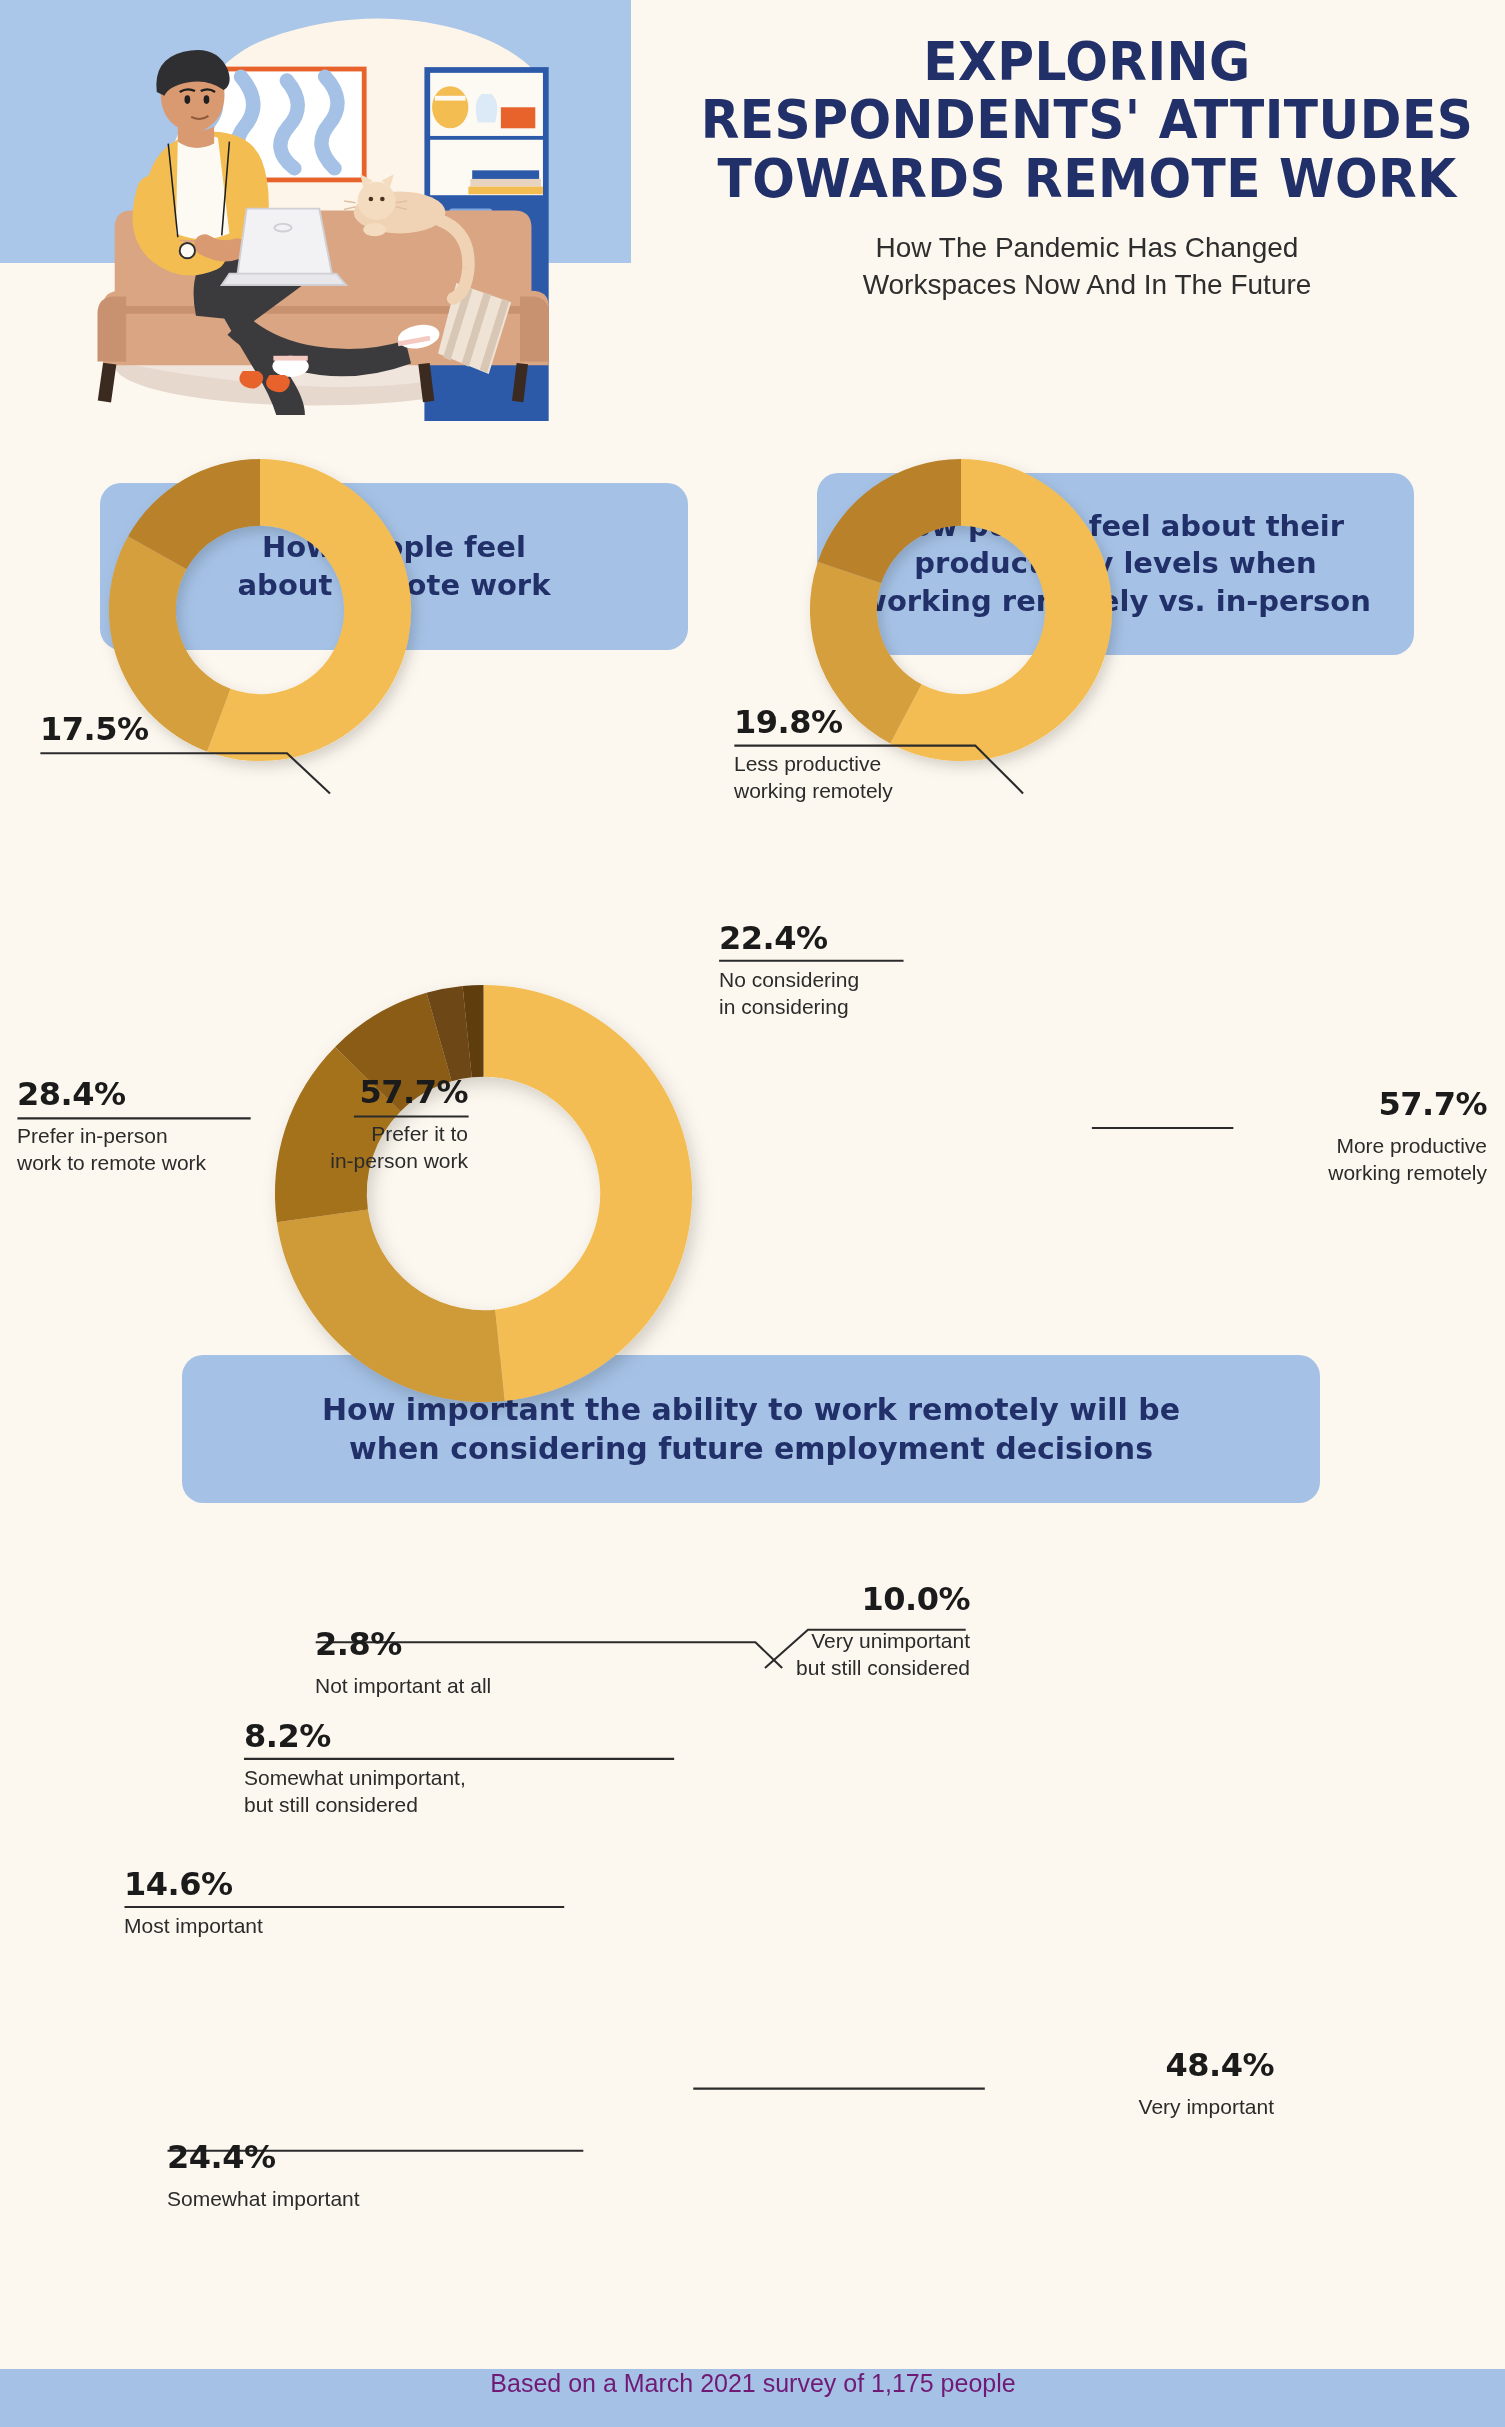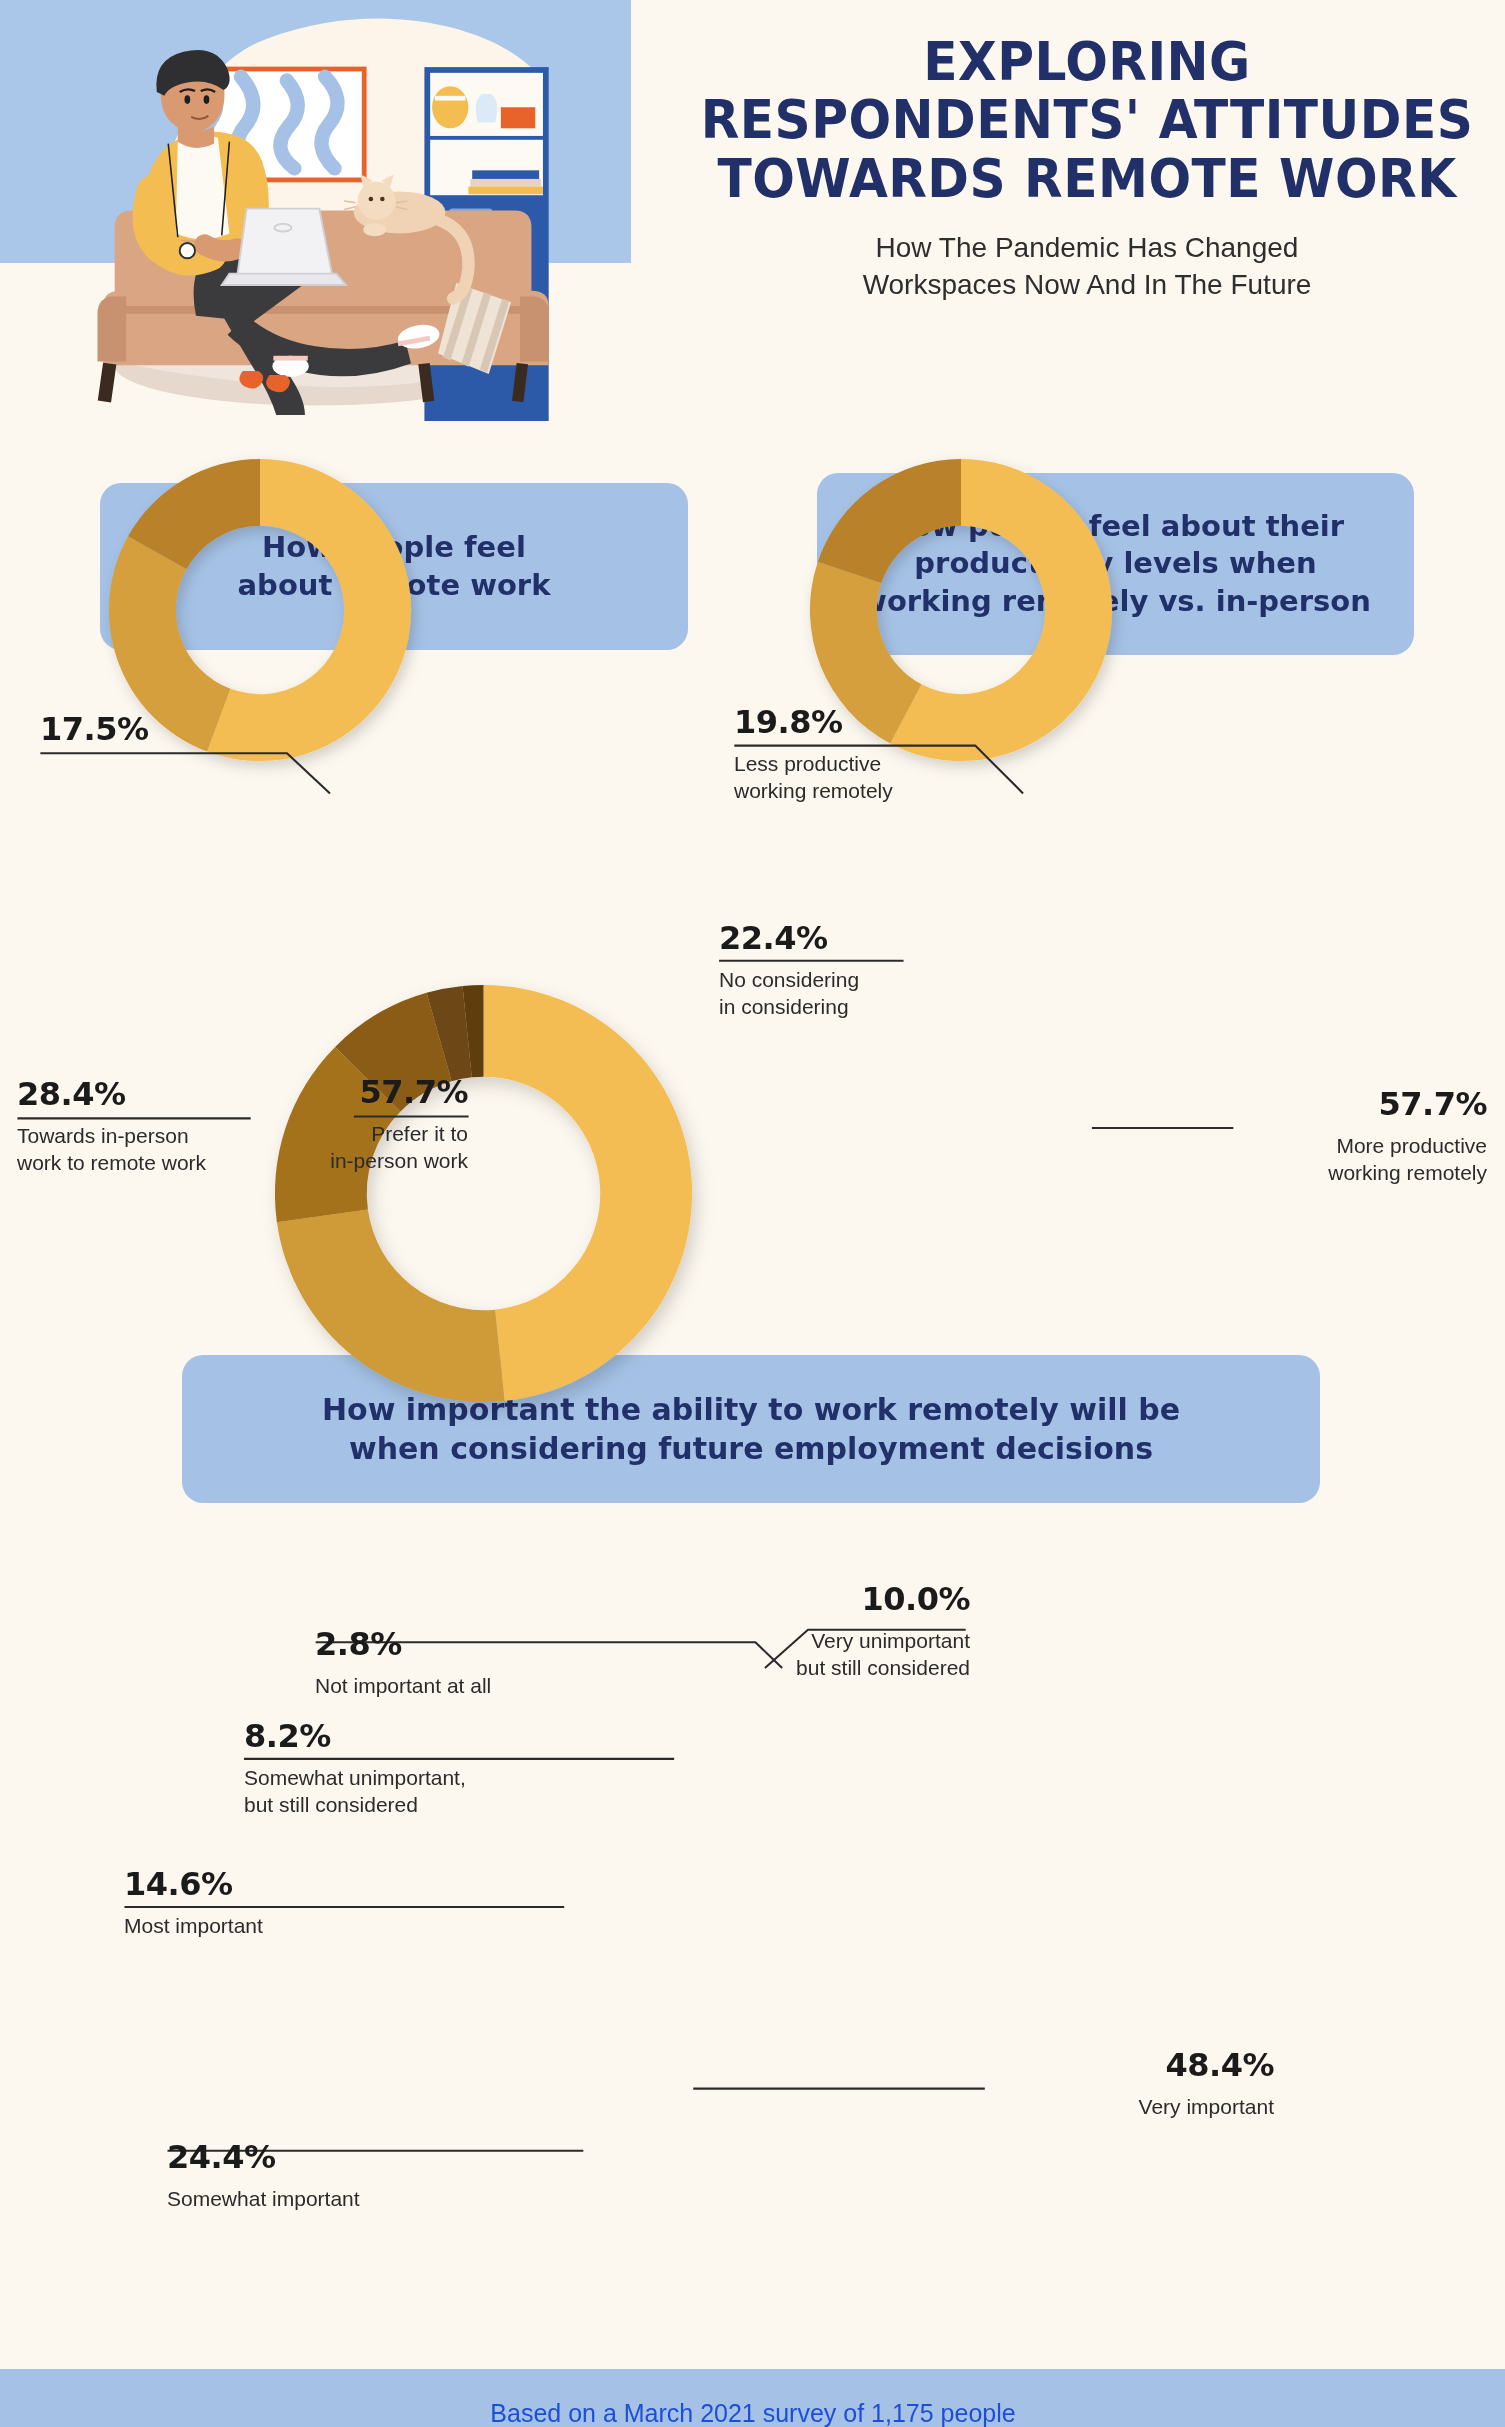--- a/index.html
+++ b/index.html
@@ -80,22 +80,22 @@
   .callout.left-al { text-align: left; }
   .callout.right-al { text-align: right; }
 
   
   .leaders { position: absolute; left: 0; top: 0; width: 1506px; height: 2428px; pointer-events: none; }
 
   
   .footer {
     position: absolute; left: 0; bottom: 0; width: 1506px; height: 59px;
     background: #a5c2e6;
-    display: flex; align-items: flex-end; justify-content: center;
-    color: #1d4ed8;
+    display: flex; align-items: flex-start; justify-content: center;
+    color: #701a75;
     font-size: 25px;
   }
 </style>
 </head>
 <body>
 
 <div class="hero-bg"></div>
 
 <div class="illo">
   <svg width="650" height="421" viewBox="0 0 680 440">
@@ -280,21 +280,21 @@
   </g>
 </svg>
 
 <div class="callout left-al" style="left:40px; top:712px; width:287px;">
   <div class="pct">17.5%</div>
 </div>
 
 <div class="callout left-al" style="left:17px; top:1077px; width:287px;">
   <div class="pct">28.4%</div>
   <div class="desc">
-    <div>Towards in-person</div>
+    <div>Prefer in-person</div>
     <div>work to remote work</div>
   </div>
 </div>
 
 <div class="callout right-al" style="left:239px; top:1075px; width:229px;">
   <div class="pct">57.7%</div>
   <div class="desc">
     <div>Prefer it to</div>
     <div>in-person work</div>
   </div>

